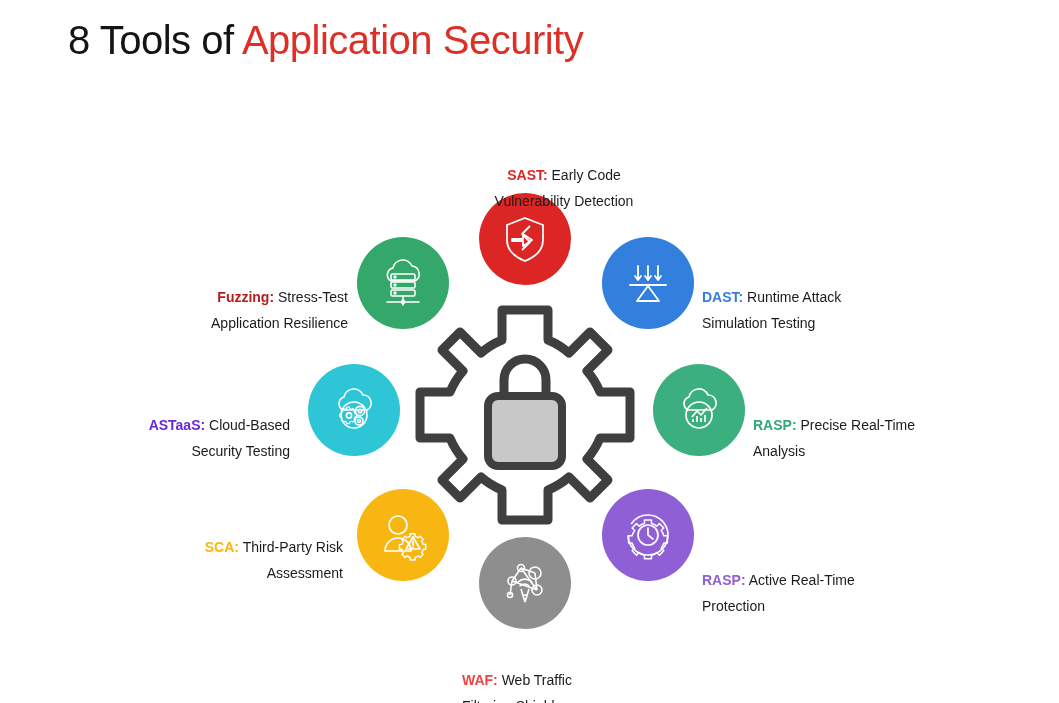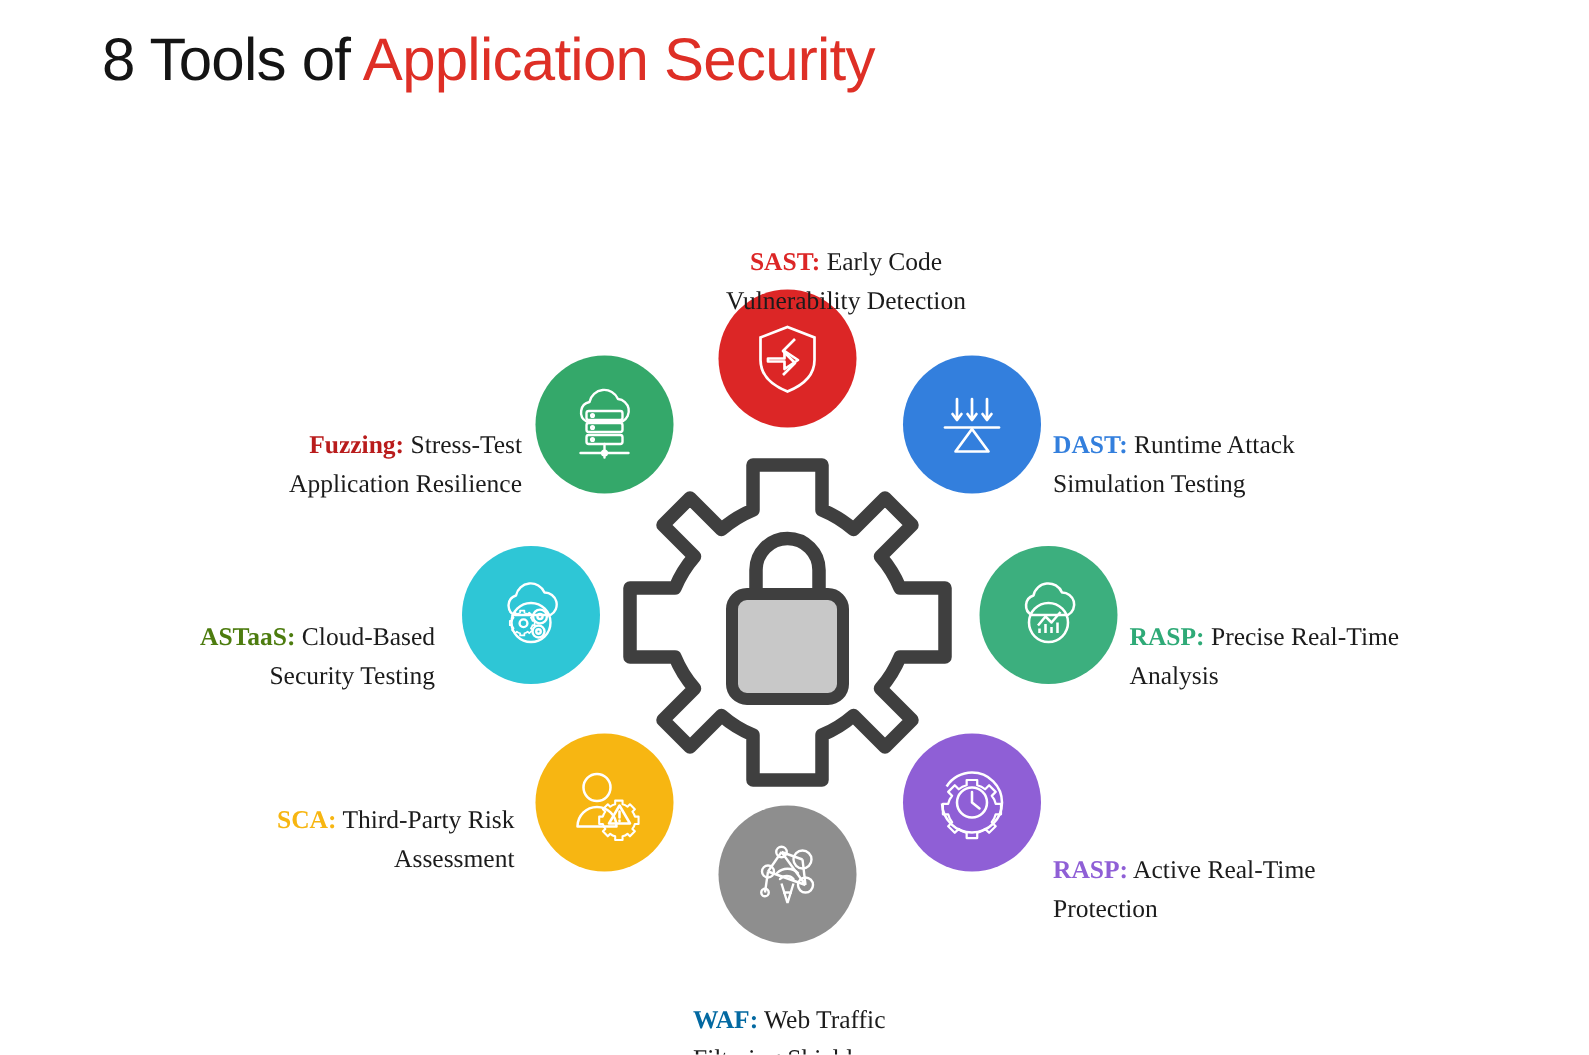--- a/index.html
+++ b/index.html
@@ -55,25 +55,24 @@
     border-radius: 50%;
     display: flex;
     align-items: center;
     justify-content: center;
   }
   .node svg { display: block; }
 
   
   .label {
     position: absolute;
-    font-size: 17px;
+    font-size: 14px;
     line-height: 26px;
     color: #1b1b1b;
     white-space: pre-line;
-    font-family: Liberation Serif, serif;
   }
   .label .lead {
     font-weight: bold;
   }
   .label.align-right { text-align: right; }
   .label.align-left  { text-align: left; }
   .label.align-center{ text-align: center; }
 </style>
 </head>
 <body>
@@ -178,21 +177,21 @@
         <circle cx="38" cy="33" r="5"></circle>
         <circle cx="11" cy="38" r="2.5"></circle>
         <path d="M13 24 L22 11 M22 11 L36 16 M36 16 L38 33 M13 24 L38 33 M22 11 L38 33 M13 24 L11 38"></path>
         <path d="M26 45 L22 32 M26 45 L30 32 M23 38 h6"></path>
         <path d="M21 29 a6 6 0 0 1 9 0" stroke-linecap="round"></path>
         <path d="M19 25 a10 10 0 0 1 14 0" stroke-linecap="round"></path>
       </g>
     </svg>
   </div>
   <div class="label align-left" style="left:462px; top:641px; width:300px;">
-    <span class="lead" style="color:#0369a1;">WAF:</span><span> Web Traffic
+    <span class="lead" style="color:#ef4444;">WAF:</span><span> Web Traffic
 Filtering Shield</span>
   </div>
 
   <div class="node" style="left:357px; top:489px; background:#f7b612;">
     <svg width="52" height="52" viewBox="0 0 52 52">
       <g stroke="#ffffff" stroke-width="1.7" fill="none" stroke-linejoin="round">
         <circle cx="21" cy="16" r="9"></circle>
         <path d="M8 42 a13 13 0 0 1 26 0 Z"></path>
         <path d="M33,24 h6 v3 a10,10 0 0,1 4,2 l2,-2 4,4 -2,2 a10,10 0 0,1 2,4 h3 v6 h-3
                  a10,10 0 0,1 -2,4 l2,2 -4,4 -2,-2 a10,10 0 0,1 -4,2 v3 h-6 v-3
@@ -219,21 +218,21 @@
                  a7,7 0 0,1 1.5,-3 l-1.5,-1.5 3,-3 1.5,1.5 a7,7 0 0,1 3,-1.5 Z" transform="scale(0.72) translate(7,6)"></path>
         <circle cx="21" cy="31.5" r="2.6"></circle>
         <circle cx="32" cy="27" r="4.6"></circle>
         <circle cx="32" cy="27" r="1.7"></circle>
         <circle cx="31" cy="37" r="4"></circle>
         <circle cx="31" cy="37" r="1.5"></circle>
       </g>
     </svg>
   </div>
   <div class="label align-right" style="left:30px; top:386px; width:260px;">
-    <span class="lead" style="color:#4d7c0f;">ASTaaS:</span><span> Cloud-Based
+    <span class="lead" style="color:#6d28d9;">ASTaaS:</span><span> Cloud-Based
 Security Testing</span>
   </div>
 
   <div class="node" style="left:357px; top:237px; background:#34a86a;">
     <svg width="52" height="52" viewBox="0 0 52 52">
       <g stroke="#ffffff" stroke-width="1.6" fill="none" stroke-linejoin="round">
         <path d="M14 24 a7 7 0 0 1 2 -13 a10 10 0 0 1 19 -2 a8 8 0 0 1 3 15 Z"></path>
         <rect x="14" y="17" width="24" height="6" rx="1.5"></rect>
         <rect x="14" y="25" width="24" height="6" rx="1.5"></rect>
         <rect x="14" y="33" width="24" height="6" rx="1.5"></rect>

